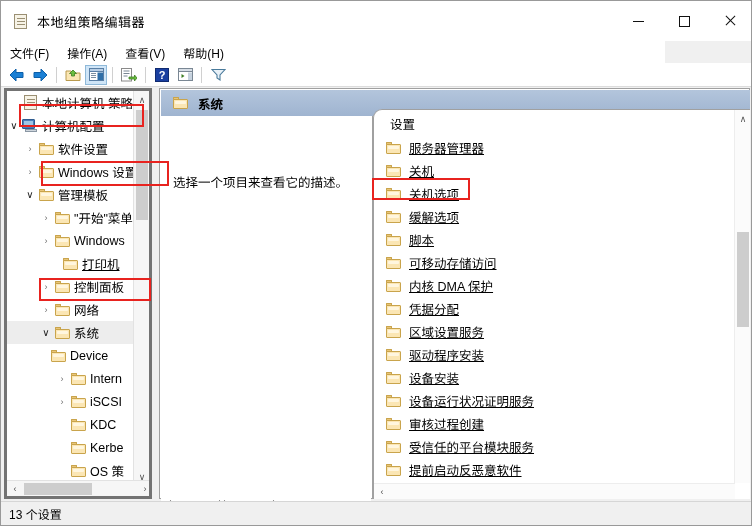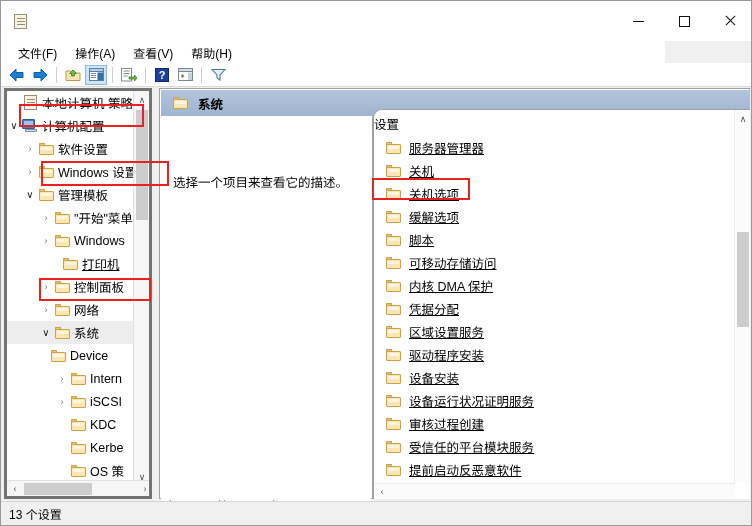--- a/index.html
+++ b/index.html
@@ -45,21 +45,21 @@
   .glyph-close:before, .glyph-close:after {
     content:""; position:absolute; left:0; top:5px; width:13px; height:1px; background:#111;
   }
   .glyph-close:before { transform: rotate(45deg); }
   .glyph-close:after  { transform: rotate(-45deg); }
 
   
   .menubar {
     position: absolute; left: 0; top: 40px; width: 664px; height: 22px;
     background: #ffffff; display: flex; align-items: center;
-    padding-left: 8px;
+    padding-left: 0;
   }
   .menu-item {
     font-size: 12px; color: #000; padding: 2px 9px; white-space: nowrap;
   }
 
   
   .toolbar {
     position: absolute; left: 0; top: 62px; width: 752px; height: 24px;
     background: #ffffff; border-bottom: 1px solid #dcdcdc;
     display: flex; align-items: center; padding-left: 5px; gap: 1px;
@@ -172,21 +172,21 @@
   .list-panel {
     position: absolute; left: 213px; top: 20px; width: 377px; height: 390px;
     background: #ffffff;
     border-top: 1px solid #a0a0a0;
     border-left: 1px solid #a0a0a0;
     border-top-left-radius: 9px;
     overflow: hidden;
   }
   .list-head {
     position: absolute; left: 0; top: 0; width: 345px; height: 26px;
-    display: flex; align-items: center; padding-left: 0;
+    display: flex; align-items: center; padding-left: 16px;
     font-size: 12.5px; color: #000;
   }
   .list-scroll {
     position: absolute; left: 0; top: 26px; width: 345px; height: 345px; overflow: hidden; text-decoration: underline;
   }
   .li {
     height: 23px; display: flex; align-items: center; padding-left: 12px;
     font-size: 12.5px; color: #000; white-space: nowrap;
   }
   .li .folder { flex: 0 0 15px; }
@@ -239,20 +239,21 @@
 </style>
 </head>
 <body>
 
 <div id="app">
 
   <div class="titlebar">
     <span class="title-icon">
       <span class="ico-doc"></span>
     </span>
+    <span class="title-text">本地组策略编辑器</span>
     <div class="wincontrols">
       <div class="winbtn">
           <i class="glyph-min"></i>
         </div>
       <div class="winbtn">
           <i class="glyph-max"></i>
         </div>
       <div class="winbtn close">
           <i class="glyph-close"></i>
         </div>

